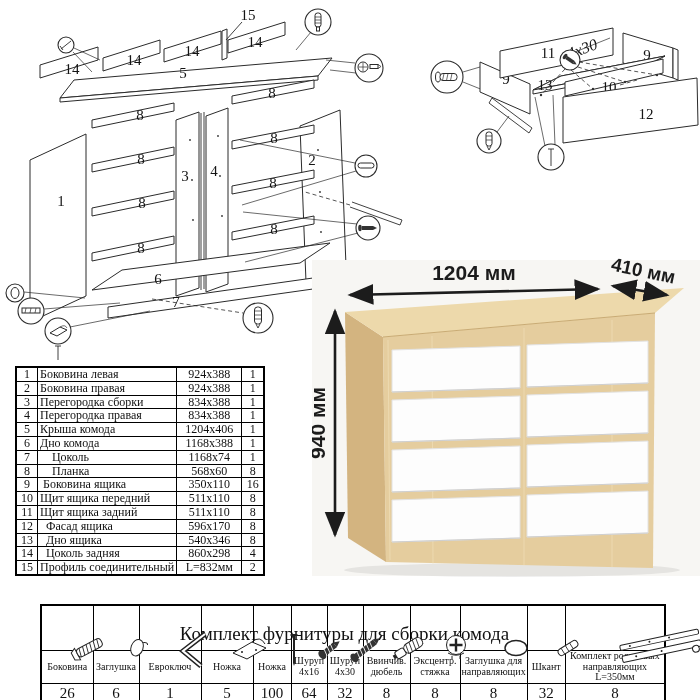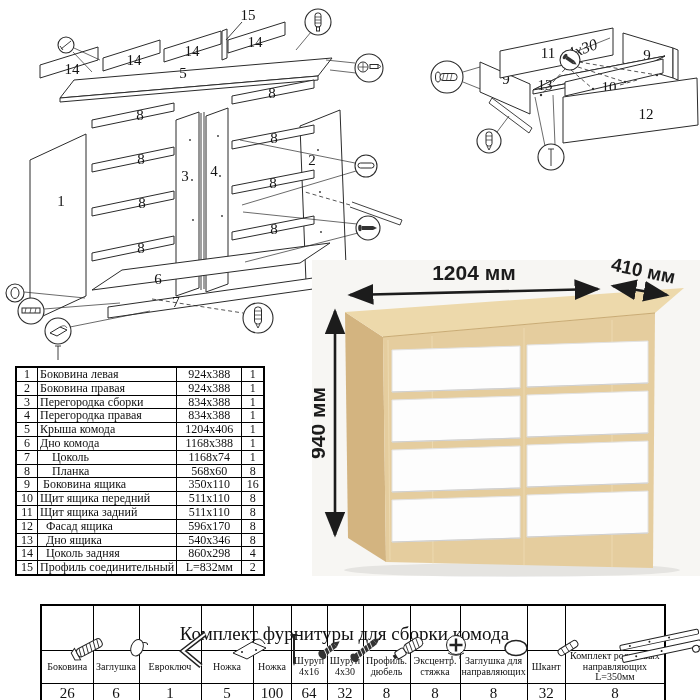--- a/index.html
+++ b/index.html
@@ -542,21 +542,21 @@
           </td>
       </tr>
       <tr>
         <td class="lbl">Боковина</td>
         <td class="lbl">Заглушка</td>
         <td class="lbl">Евроключ</td>
         <td class="lbl">Ножка</td>
         <td class="lbl">Ножка</td>
         <td class="lbl">Шуруп 4x16</td>
         <td class="lbl">Шуруп 4x30</td>
-        <td class="lbl">Профиль. дюбель</td>
+        <td class="lbl">Ввинчив. дюбель</td>
         <td class="lbl">Эксцентр. стяжка</td>
         <td class="lbl">Заглушка для направляющих</td>
         <td class="lbl">Шкант</td>
         <td class="lbl">Комплект роликовых направляющих L=350мм</td>
       </tr>
       <tr>
         <td class="qty">26</td>
         <td class="qty">6</td>
         <td class="qty">1</td>
         <td class="qty">5</td>

